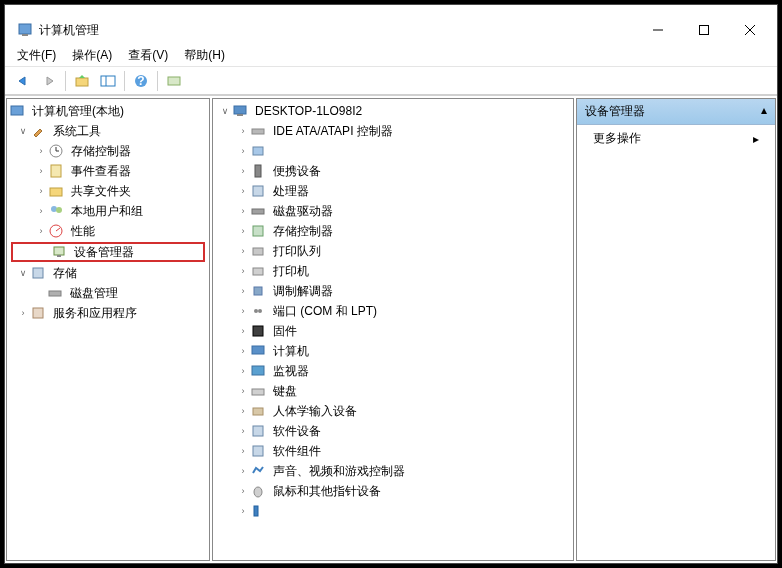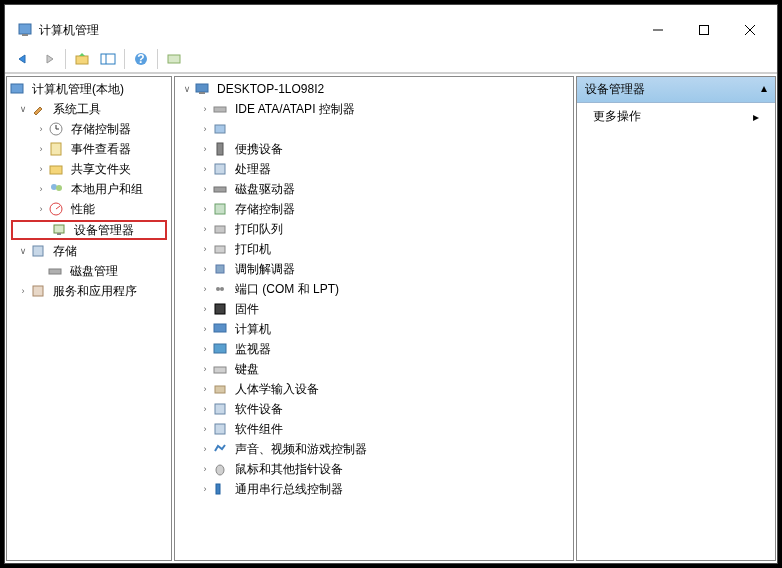--- a/index.html
+++ b/index.html
@@ -10,21 +10,21 @@
 .titlebar .title { flex: 1; font-size: 12px; }
 .titlebar .btns { display: flex; }
 .titlebar .btns div { width: 46px; height: 30px; display: flex; align-items: center; justify-content: center; font-family: Arial; }
 .menubar { height: 22px; display: flex; align-items: center; padding: 0 4px; border-bottom: 1px solid #e5e5e5; }
 .menubar .item { padding: 2px 8px; cursor: default; }
 .toolbar { height: 28px; display: flex; align-items: center; padding: 0 6px; gap: 2px; border-bottom: 1px solid #d0d0d0; }
 .toolbar .tbtn { width: 24px; height: 22px; display: flex; align-items: center; justify-content: center; border: 1px solid transparent; }
 .toolbar .sep { width: 1px; height: 20px; background: #d0d0d0; margin: 0 2px; }
 .body { flex: 1; display: flex; border-top: 1px solid #d0d0d0; min-height: 0; }
 .panel { border: 1px solid #888; margin: 2px 1px; display: flex; flex-direction: column; min-height: 0; overflow: hidden; }
-.panel.left { width: 166px; }
+.panel.left { width: 204px; }
 .panel.mid { flex: 1; }
 .panel.right { width: 200px; }
 .tree { padding: 2px 0; overflow-y: auto; flex: 1; }
 .node { display: flex; align-items: center; height: 20px; white-space: nowrap; cursor: default; }
 .node .toggle { width: 12px; height: 12px; display: flex; align-items: center; justify-content: center; margin-right: 1px; font-size: 9px; color: #666; }
 .node .nicon { width: 16px; height: 16px; margin-right: 4px; flex-shrink: 0; }
 .node .label { padding: 1px 3px; }
 .node.selected-wide { outline: 2px solid #d32f2f; outline-offset: -2px; }
 .right .hdr { background: #f0f0f0; padding: 4px 8px; font-weight: 400; border-bottom: 1px solid #d0d0d0; }
 .right .sel { background: linear-gradient(#b8d6f0, #9ec9ea); padding: 4px 8px; display: flex; justify-content: space-between; border-bottom: 1px solid #9cb8d4; }
@@ -56,20 +56,26 @@
         </div>
       <div>
           <svg width="10" height="10">
             <line x1="0" y1="0" x2="10" y2="10" stroke="#000"></line>
             <line x1="10" y1="0" x2="0" y2="10" stroke="#000"></line>
           </svg>
         </div>
     </div>
   </div>
 
+  <div class="menubar">
+    <div class="item">文件(F)</div>
+    <div class="item">操作(A)</div>
+    <div class="item">查看(V)</div>
+    <div class="item">帮助(H)</div>
+  </div>
 
   <div class="toolbar">
     <div class="tbtn">
         <svg width="16" height="14">
           <path d="M10 3 L4 7 L10 11 Z" fill="#3a8de0" stroke="#2a6db0"></path>
         </svg>
       </div>
     <div class="tbtn">
         <svg width="16" height="14">
           <path d="M6 3 L12 7 L6 11 Z" fill="#ccc" stroke="#999"></path>
@@ -331,21 +337,20 @@
               <span class="nicon"><svg width="16" height="16">
                   <ellipse cx="8" cy="9" rx="4" ry="5" fill="#d0d0d0" stroke="#888"></ellipse>
                 </svg></span>
               <span class="label">鼠标和其他指针设备</span>
             </div>
             <div class="node" style="padding-left: 24px;">
               <span class="toggle">›</span>
               <span class="nicon"><svg width="16" height="16">
                   <rect x="4" y="3" width="4" height="10" fill="#4080c0" stroke="#2060a0"></rect>
                 </svg></span>
-              <span class="label">通用串行总线控制器</span>
             </div>
           </div>
       </div>
     </div>
 
     <div class="panel right">
       <div class="sel">
         <span>设备管理器</span>
         <span>▴</span>
       </div>

